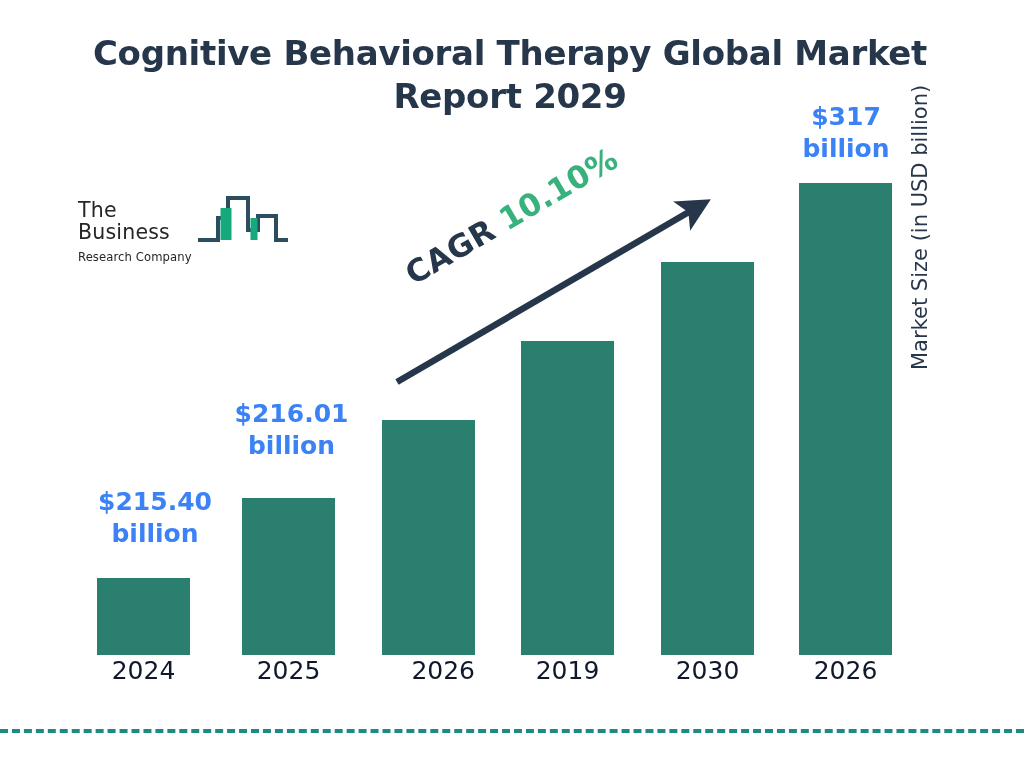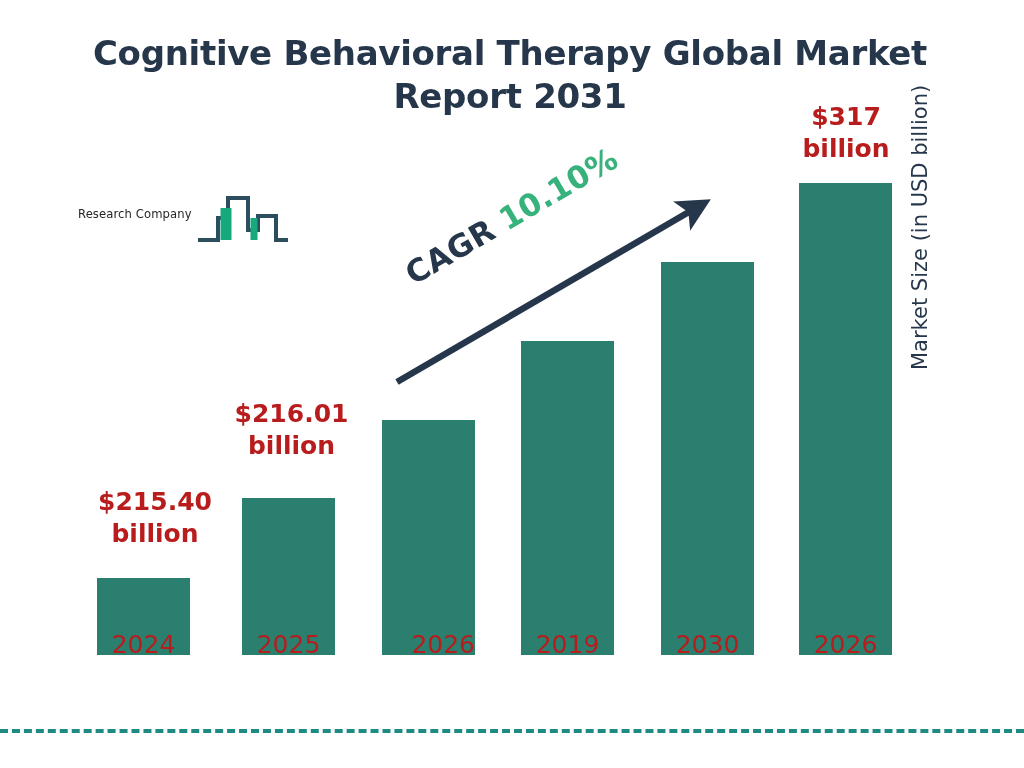--- a/index.html
+++ b/index.html
@@ -77,30 +77,30 @@
   .bar {
     position: absolute;
     bottom: 113px; 
   }
   .bar-value {
     position: absolute;
     font-family: "DejaVu Sans", sans-serif;
     font-weight: bold;
     font-size: 25px;
     line-height: 1.28;
-    color: #b91c1c;
+    color: #3b82f6;
     text-align: center;
     white-space: pre-line;
   }
   .x-label {
     position: absolute;
-    top: 630px;
+    top: 656px;
     font-family: "DejaVu Sans", sans-serif;
     font-size: 25px;
-    color: #b91c1c;
+    color: #0f172a;
     text-align: center;
   }
 
   
   #y-axis-title {
     position: absolute;
     left: 908px;
     top: 330px;
     width: 330px;
     transform: rotate(-90deg);
@@ -135,24 +135,25 @@
     width: 1024px;
     height: 0;
     border-top: 4px dashed #1d8b82;
   }
 </style>
 </head>
 <body>
 
 <div id="page">
 
-  <div id="chart-title">Cognitive Behavioral Therapy Global Market Report 2031</div>
+  <div id="chart-title">Cognitive Behavioral Therapy Global Market Report 2029</div>
 
   <div id="logo">
     <div id="logo-text-wrap">
+      <div id="logo-line1">The Business</div>
       <div id="logo-line2">Research Company</div>
     </div>
     <svg id="logo-mark" width="92" height="62" viewBox="0 0 92 62">
 
       <path d="M2 54 H22 V32 H32 V12 H52 V44 H62 V30 H80 V54 H92" fill="none" stroke="#2b4d5e" stroke-width="4" stroke-linejoin="miter"></path>
 
       <rect x="24.5" y="22" width="11" height="32" fill="#17a97e"></rect>
       <rect x="54.5" y="32" width="7" height="22" fill="#17a97e"></rect>
     </svg>
   </div>

